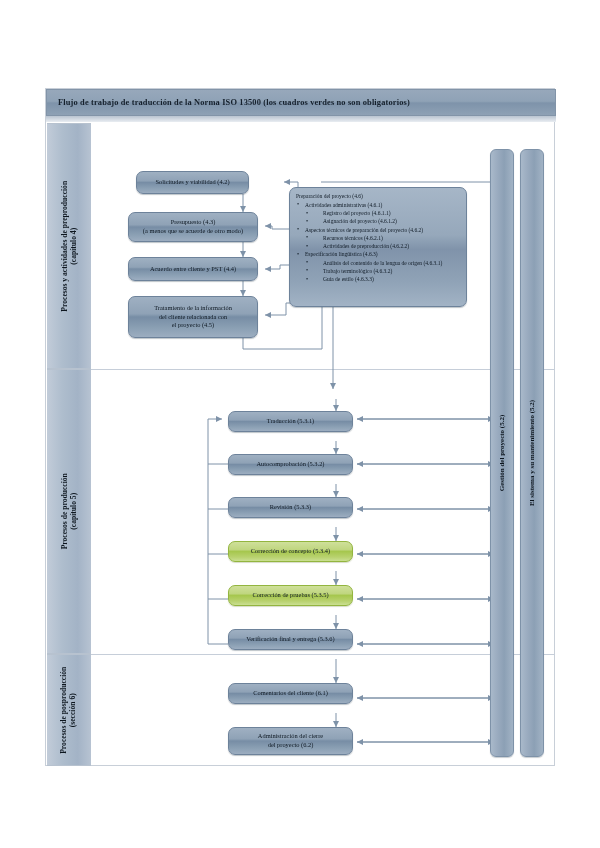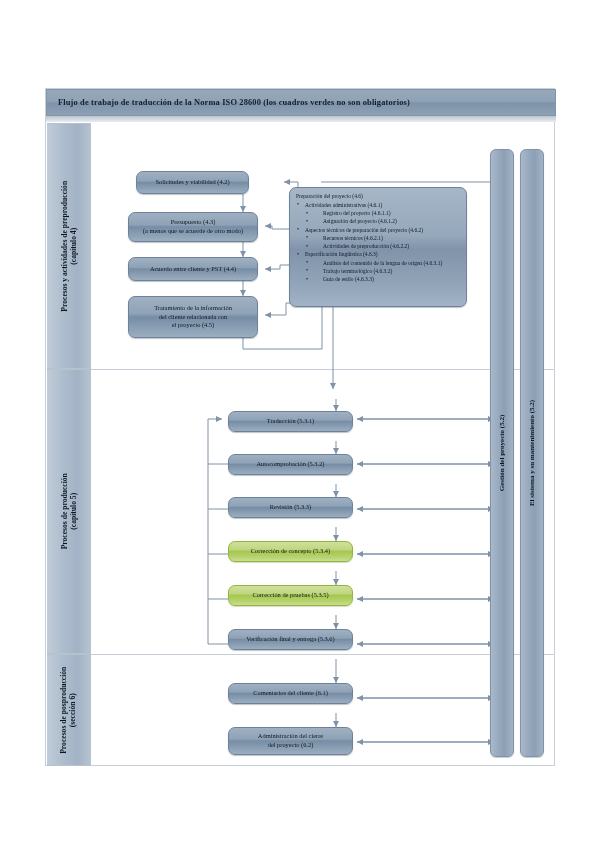--- a/index.html
+++ b/index.html
@@ -112,21 +112,21 @@
 
   
   #wires{position:absolute;left:0;top:0;width:510px;height:678px;z-index:3;}
 </style>
 </head>
 <body>
 
 <div id="diagram">
 
   <div id="title-bar">
-    <div class="t">Flujo de trabajo de traducción de la Norma ISO 28600 (los cuadros verdes no son obligatorios)</div>
+    <div class="t">Flujo de trabajo de traducción de la Norma ISO 13500 (los cuadros verdes no son obligatorios)</div>
   </div>
   <div id="title-shadow"></div>
 
   <div class="lane-sep" style="top:280px"></div>
   <div class="lane-sep" style="top:565px"></div>
 
   <div class="lane-label" style="top:34px;height:246px">
     <div class="txt">Procesos y actividades de preproducción<br>(capítulo 4)</div>
   </div>
   <div class="lane-label" style="top:280px;height:285px">

